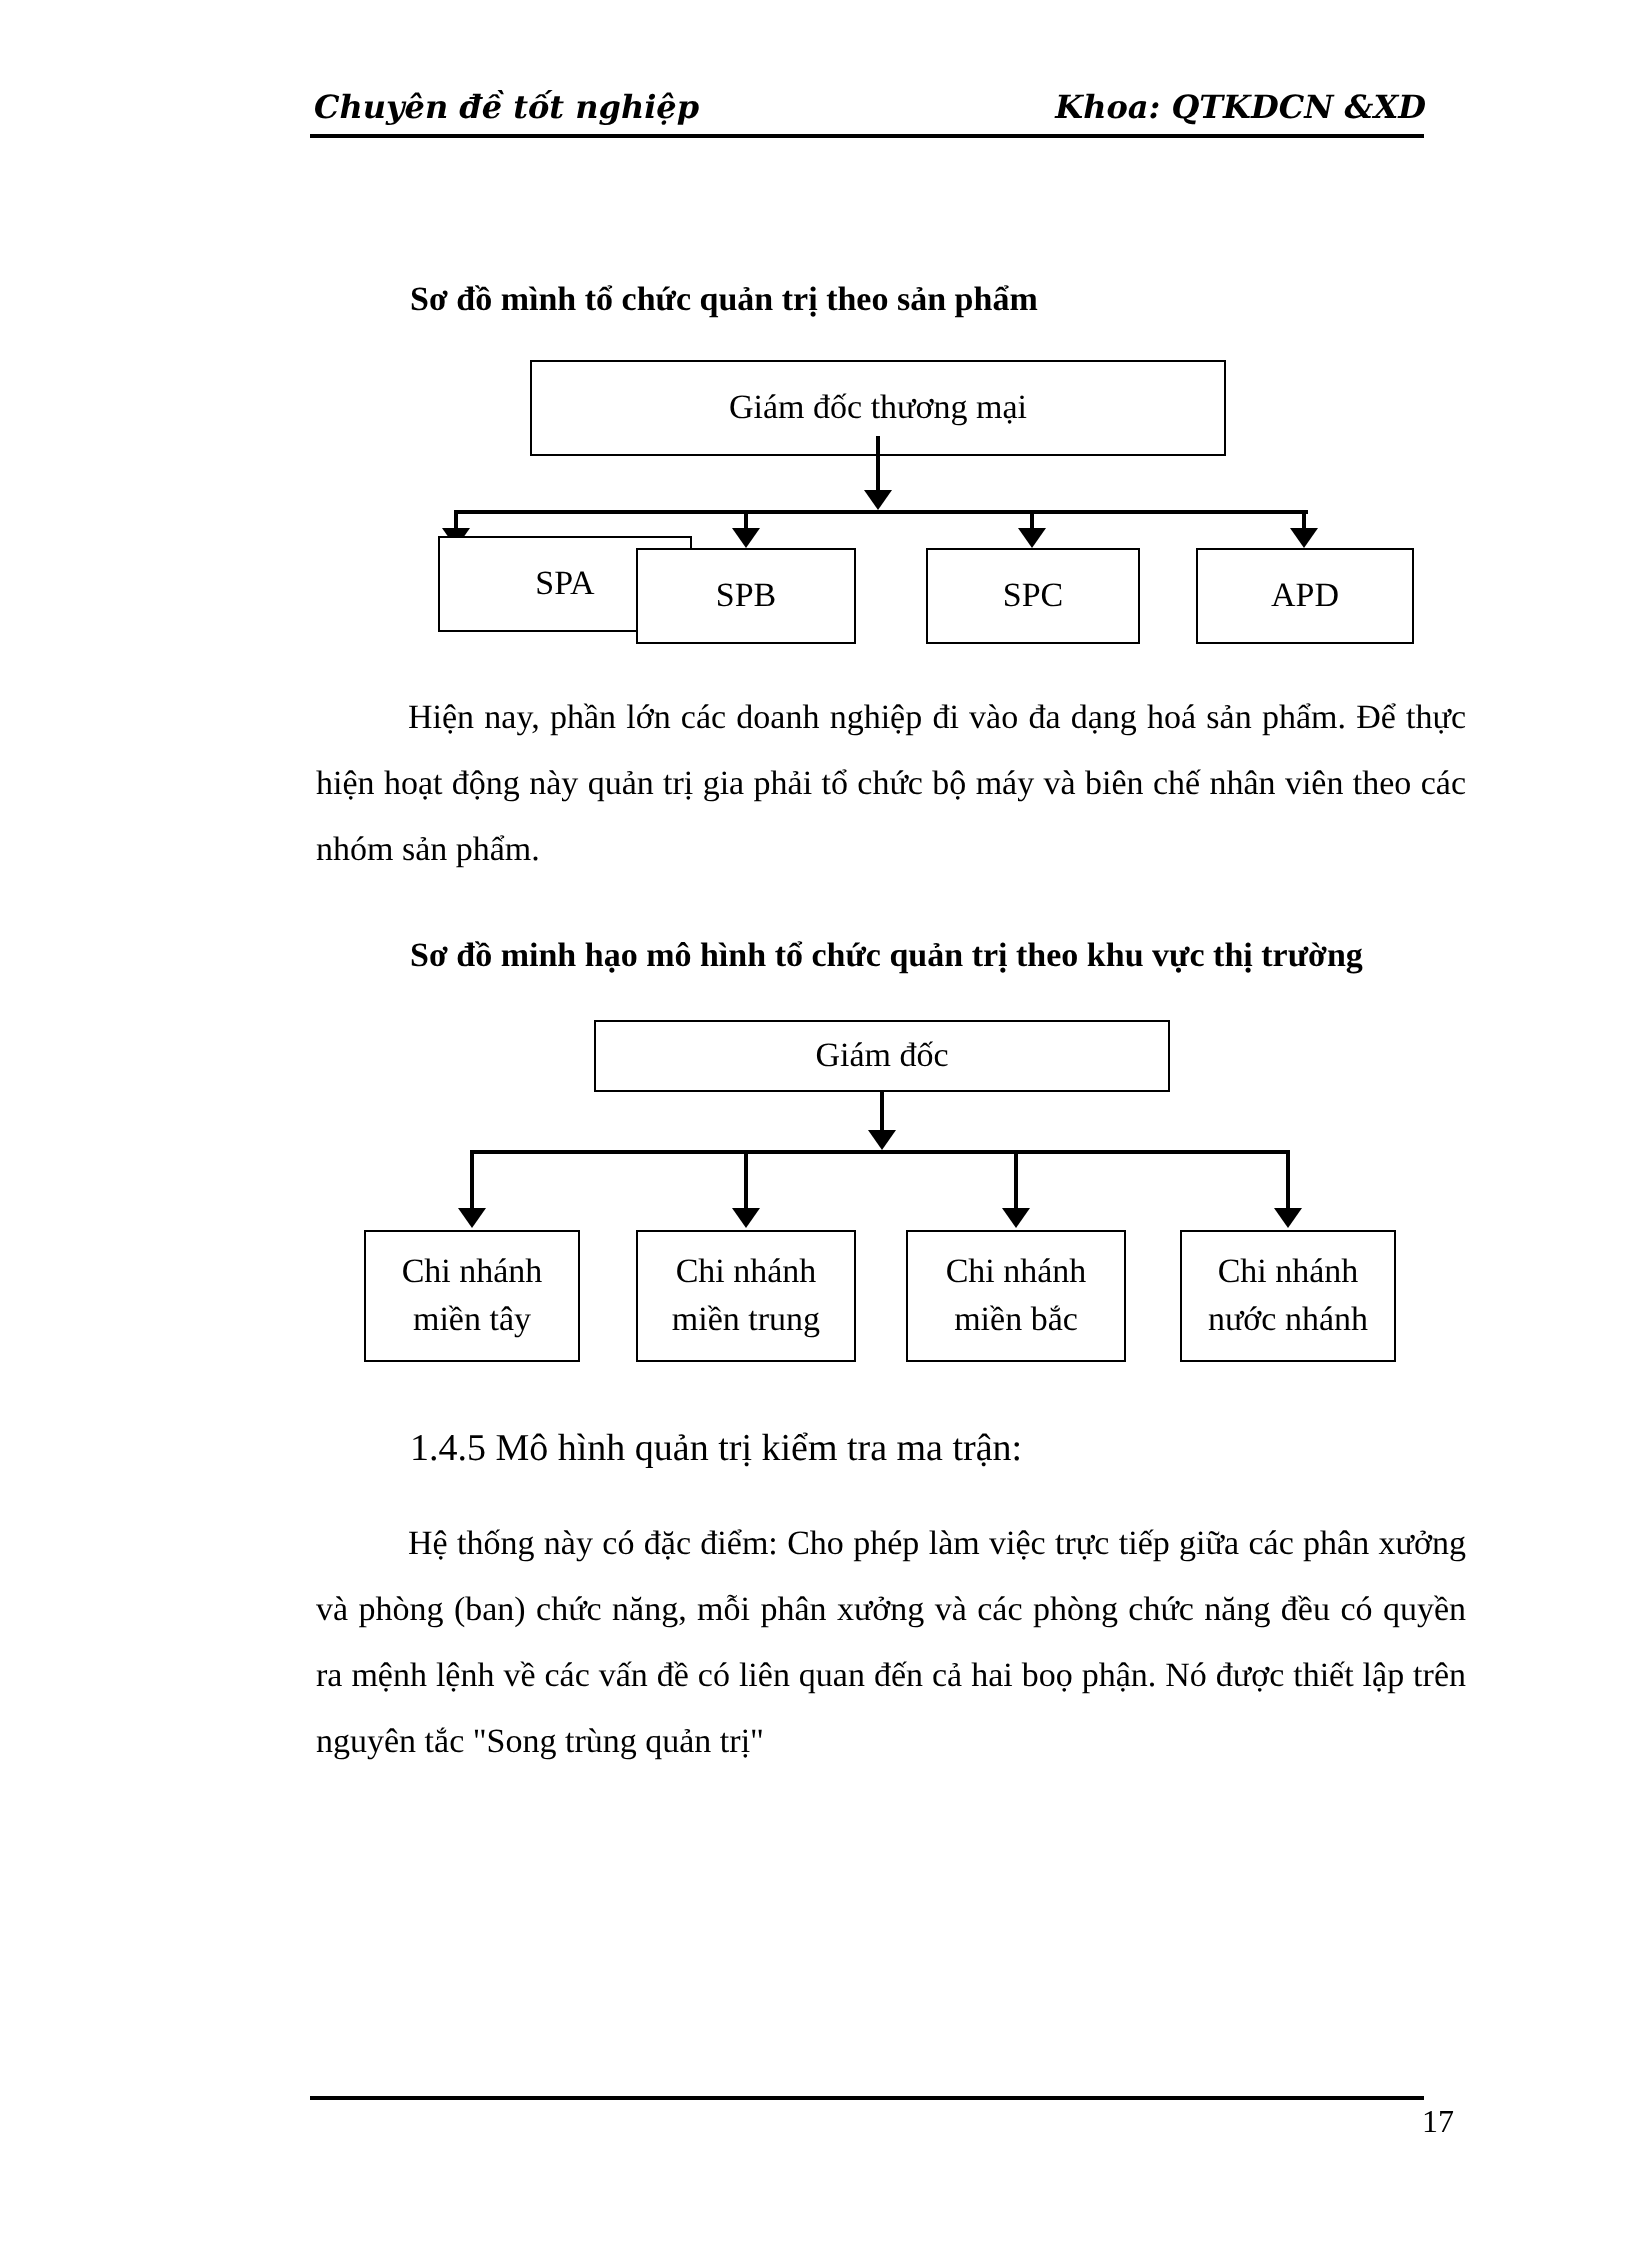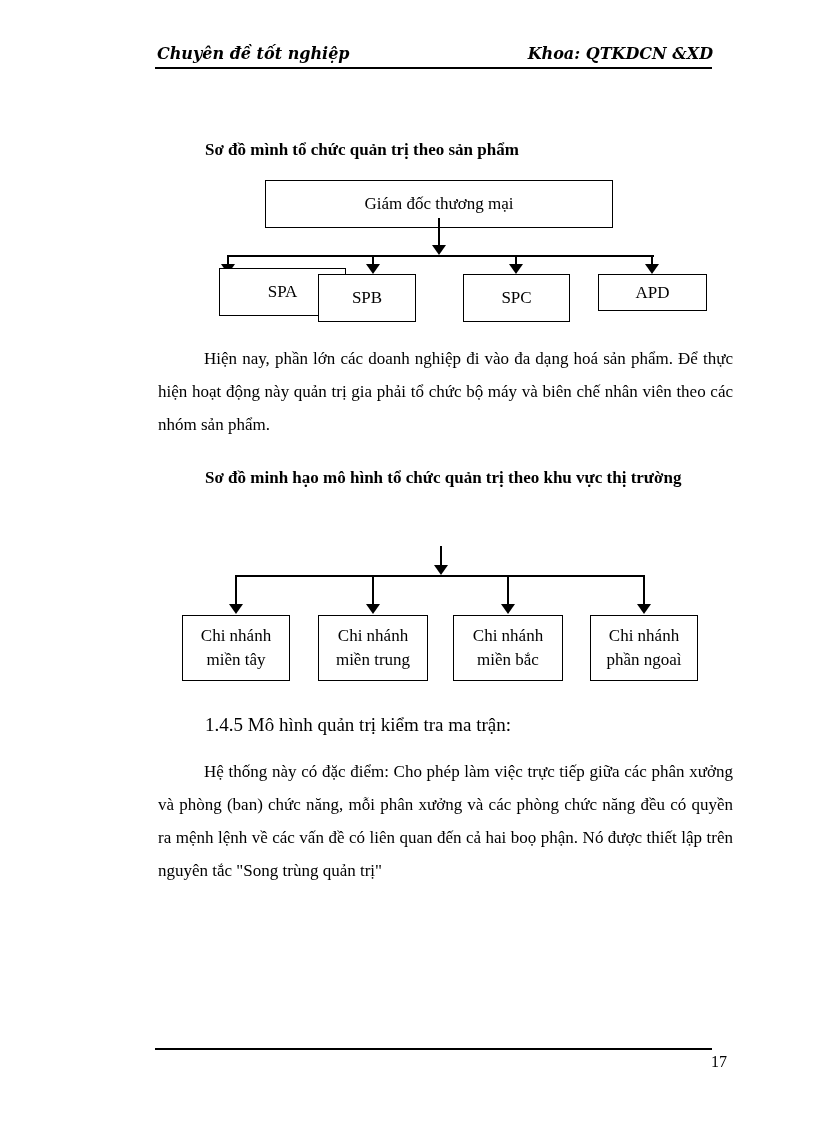--- a/index.html
+++ b/index.html
@@ -93,48 +93,49 @@
     <div class="line" style="left:227px; top:76px; width:2px; height:8px;"></div>
     <div class="arrow-down" style="left:221px; top:84px;"></div>
     <div class="line" style="left:372px; top:76px; width:2px; height:8px;"></div>
     <div class="arrow-down" style="left:366px; top:84px;"></div>
     <div class="line" style="left:515px; top:76px; width:2px; height:8px;"></div>
     <div class="arrow-down" style="left:509px; top:84px;"></div>
     <div class="line" style="left:651px; top:76px; width:2px; height:8px;"></div>
     <div class="arrow-down" style="left:645px; top:84px;"></div>
 
     <div class="node" style="left:175px; top:88px; width:127px; height:48px;margin-left:44px;">SPA</div>
-    <div class="node" style="left:318px; top:94px; width:98px; height:48px;">SPB</div>
+    <div class="node" style="left:318px; top:94px; width:110px; height:48px;">SPB</div>
     <div class="node" style="left:463px; top:94px; width:107px; height:48px;">SPC</div>
-    <div class="node" style="left:598px; top:94px; width:109px; height:37px;">APD</div>
+    <div class="node" style="left:598px; top:94px; width:109px; height:48px;">APD</div>
   </div>
 
   <div class="para" style="top:342px;">Hiện nay, phần lớn các doanh nghiệp đi vào đa dạng hoá sản  phẩm. Để thực hiện hoạt động này quản trị gia phải tổ chức bộ máy và biên chế nhân viên theo các nhóm sản phẩm.</div>
 
   <div class="h-bold" style="left:205px; top:440px;margin-top:28px;">Sơ đồ minh hạo mô hình tổ chức quản trị theo khu vực thị trường</div>
 
   <div class="diagram" style="top:510px; height:182px;">
+    <div class="node" style="left:297px; top:0; width:288px; height:36px;">Giám đốc</div>
 
     <div class="line" style="left:440px; top:36px; width:2px; height:21px;"></div>
     <div class="arrow-down" style="left:434px; top:55px;"></div>
     <div class="line" style="left:235px; top:65px; width:410px; height:2px;"></div>
 
     <div class="line" style="left:235px; top:66px; width:2px; height:28px;"></div>
     <div class="arrow-down" style="left:229px; top:94px;"></div>
     <div class="line" style="left:372px; top:66px; width:2px; height:28px;"></div>
     <div class="arrow-down" style="left:366px; top:94px;"></div>
     <div class="line" style="left:507px; top:66px; width:2px; height:28px;"></div>
     <div class="arrow-down" style="left:501px; top:94px;"></div>
     <div class="line" style="left:643px; top:66px; width:2px; height:28px;"></div>
     <div class="arrow-down" style="left:637px; top:94px;"></div>
 
     <div class="node" style="left:182px; top:105px; width:108px; height:66px; padding:4px;">Chi nhánh miền tây</div>
     <div class="node" style="left:318px; top:105px; width:110px; height:66px; padding:4px;">Chi nhánh miền trung</div>
     <div class="node" style="left:453px; top:105px; width:110px; height:66px; padding:4px;">Chi nhánh miền bắc</div>
-    <div class="node" style="left:590px; top:105px; width:108px; height:66px; padding:4px;">Chi nhánh phần ngoaì</div>
+    <div class="node" style="left:590px; top:105px; width:108px; height:66px; padding:4px;">Chi nhánh nước nhánh</div>
   </div>
 
   <div class="h-italic" style="left:205px; top:714px;">1.4.5  Mô hình quản trị kiểm tra ma trận:</div>
 
   <div class="para" style="top:755px;">Hệ thống này có đặc điểm: Cho phép làm việc trực tiếp giữa các phân xưởng và phòng (ban) chức năng, mỗi phân xưởng và các phòng chức năng đều có quyền ra mệnh lệnh về các vấn đề có liên quan đến cả hai boọ phận. Nó được thiết lập trên nguyên tắc "Song trùng quản trị"</div>
 
   <div class="footer-rule"></div>
   <div class="page-number">17</div>
 
 </div>

